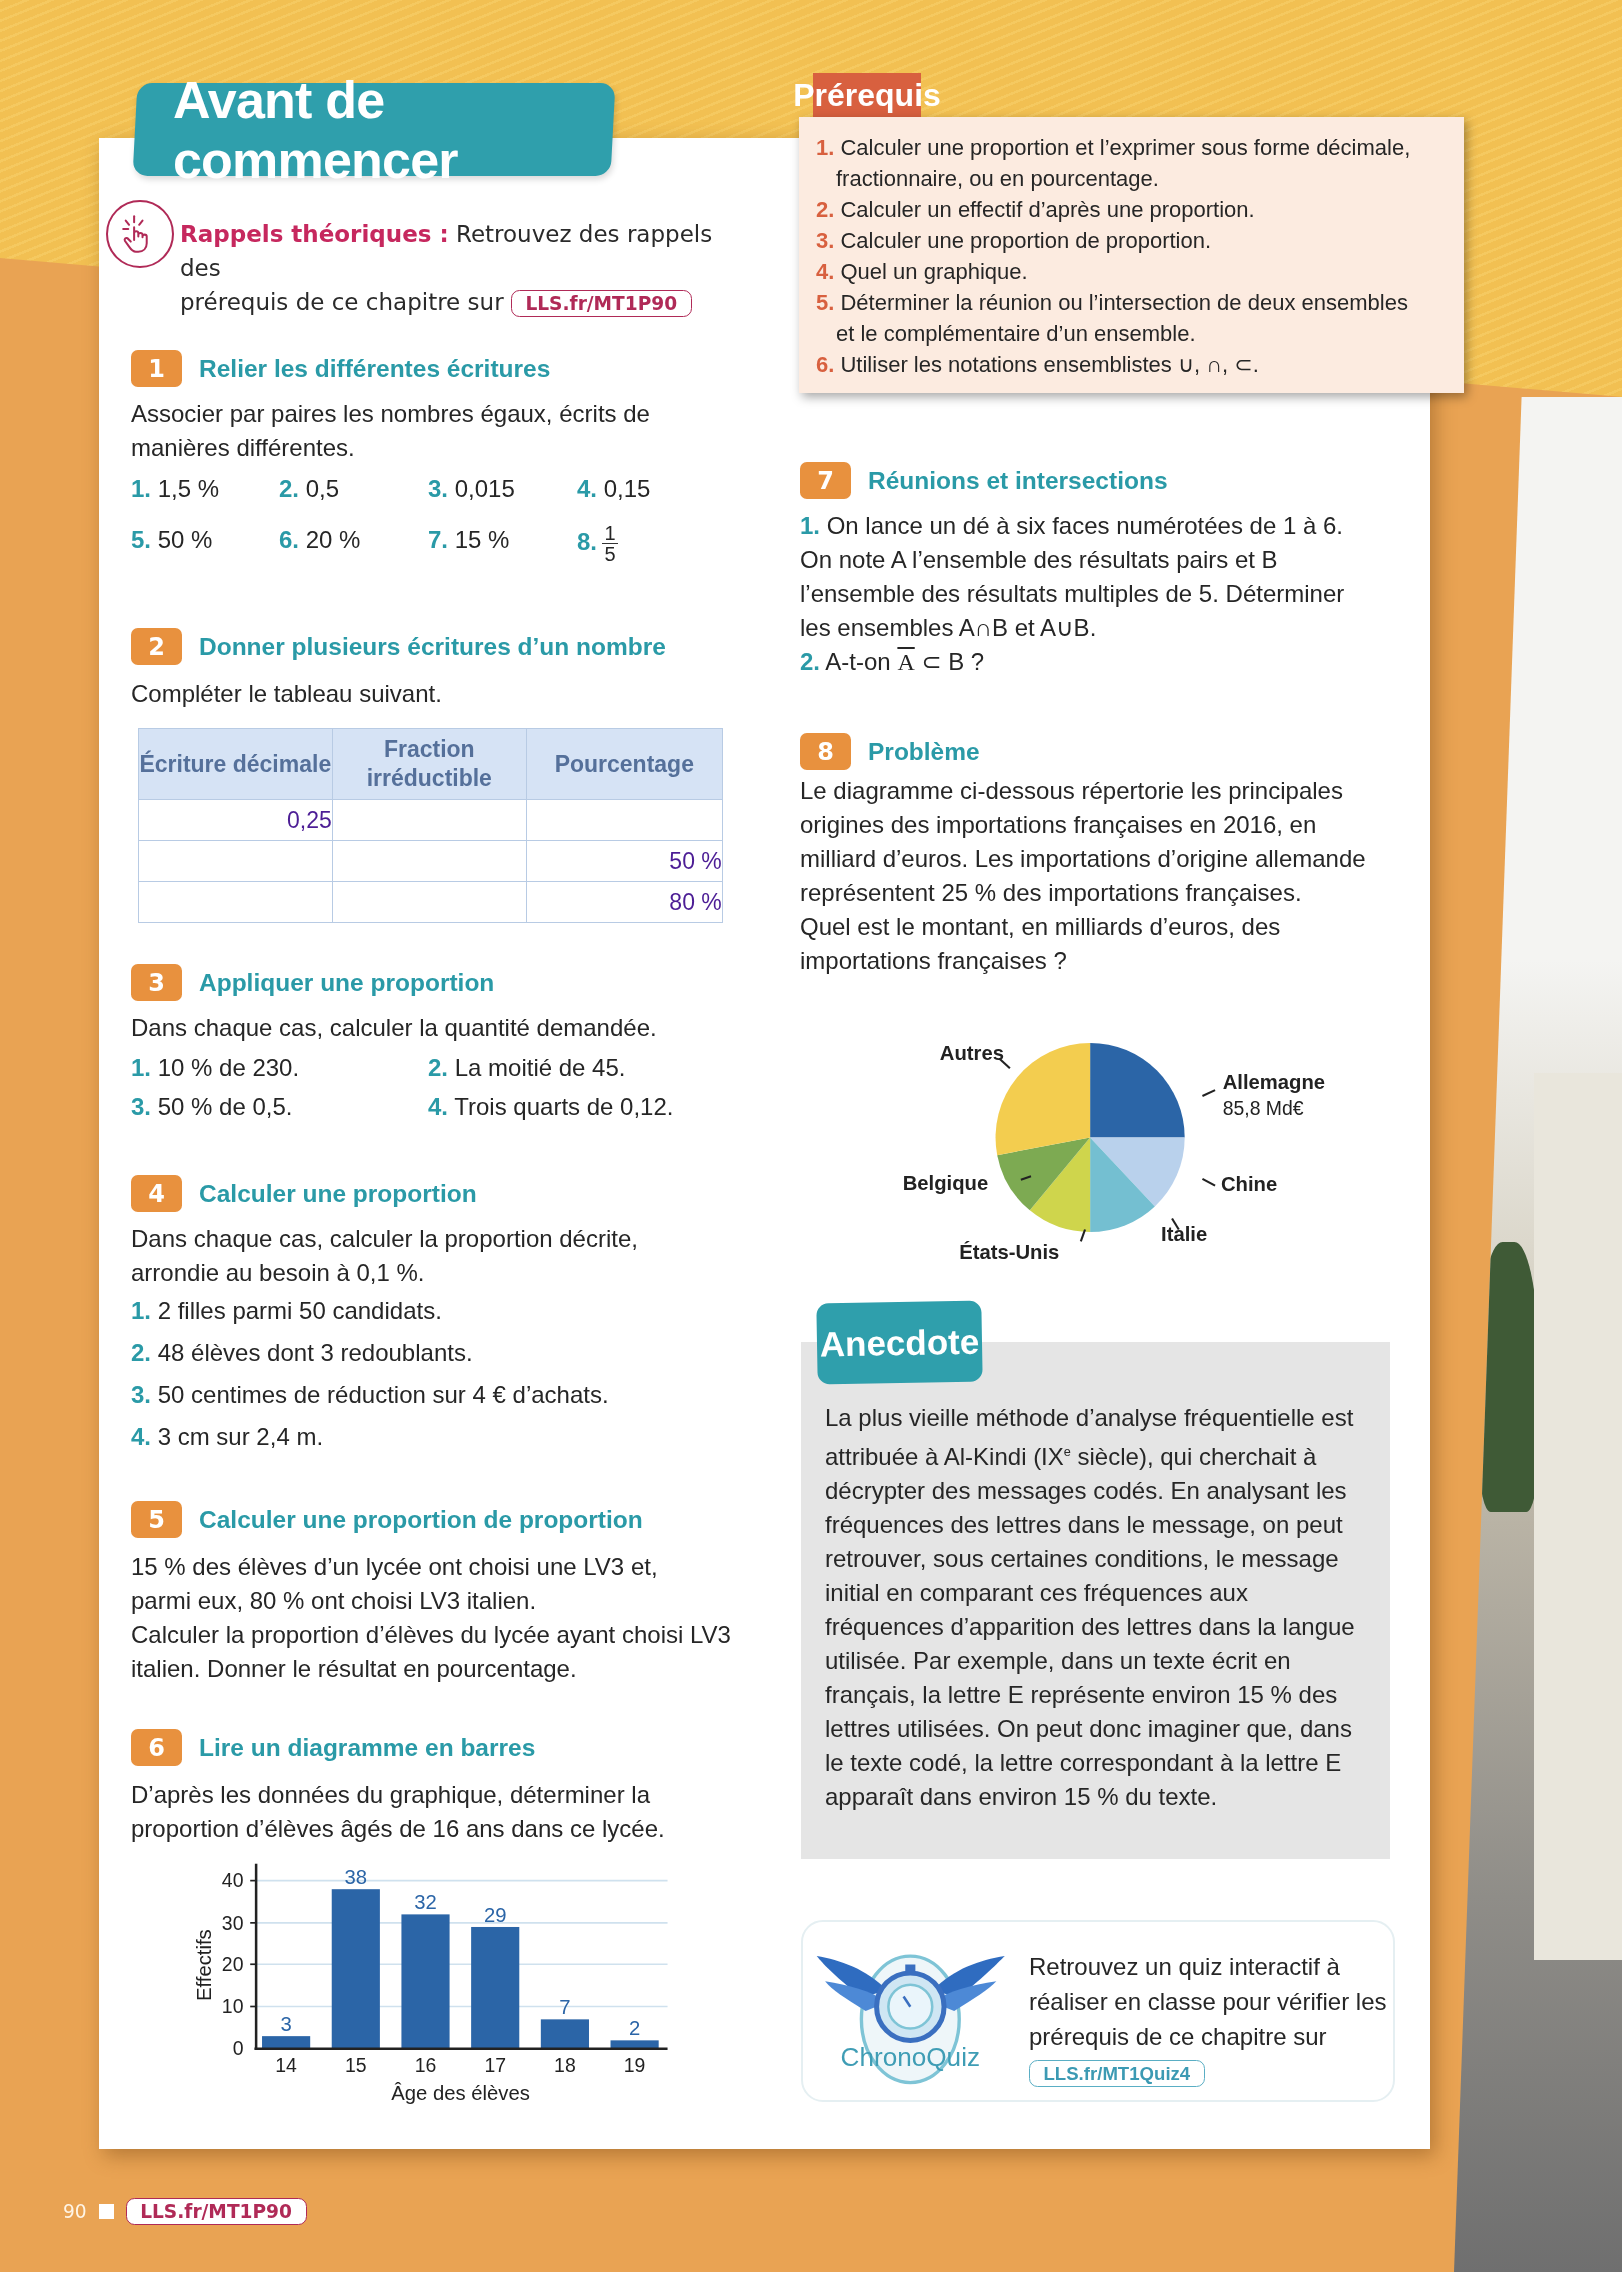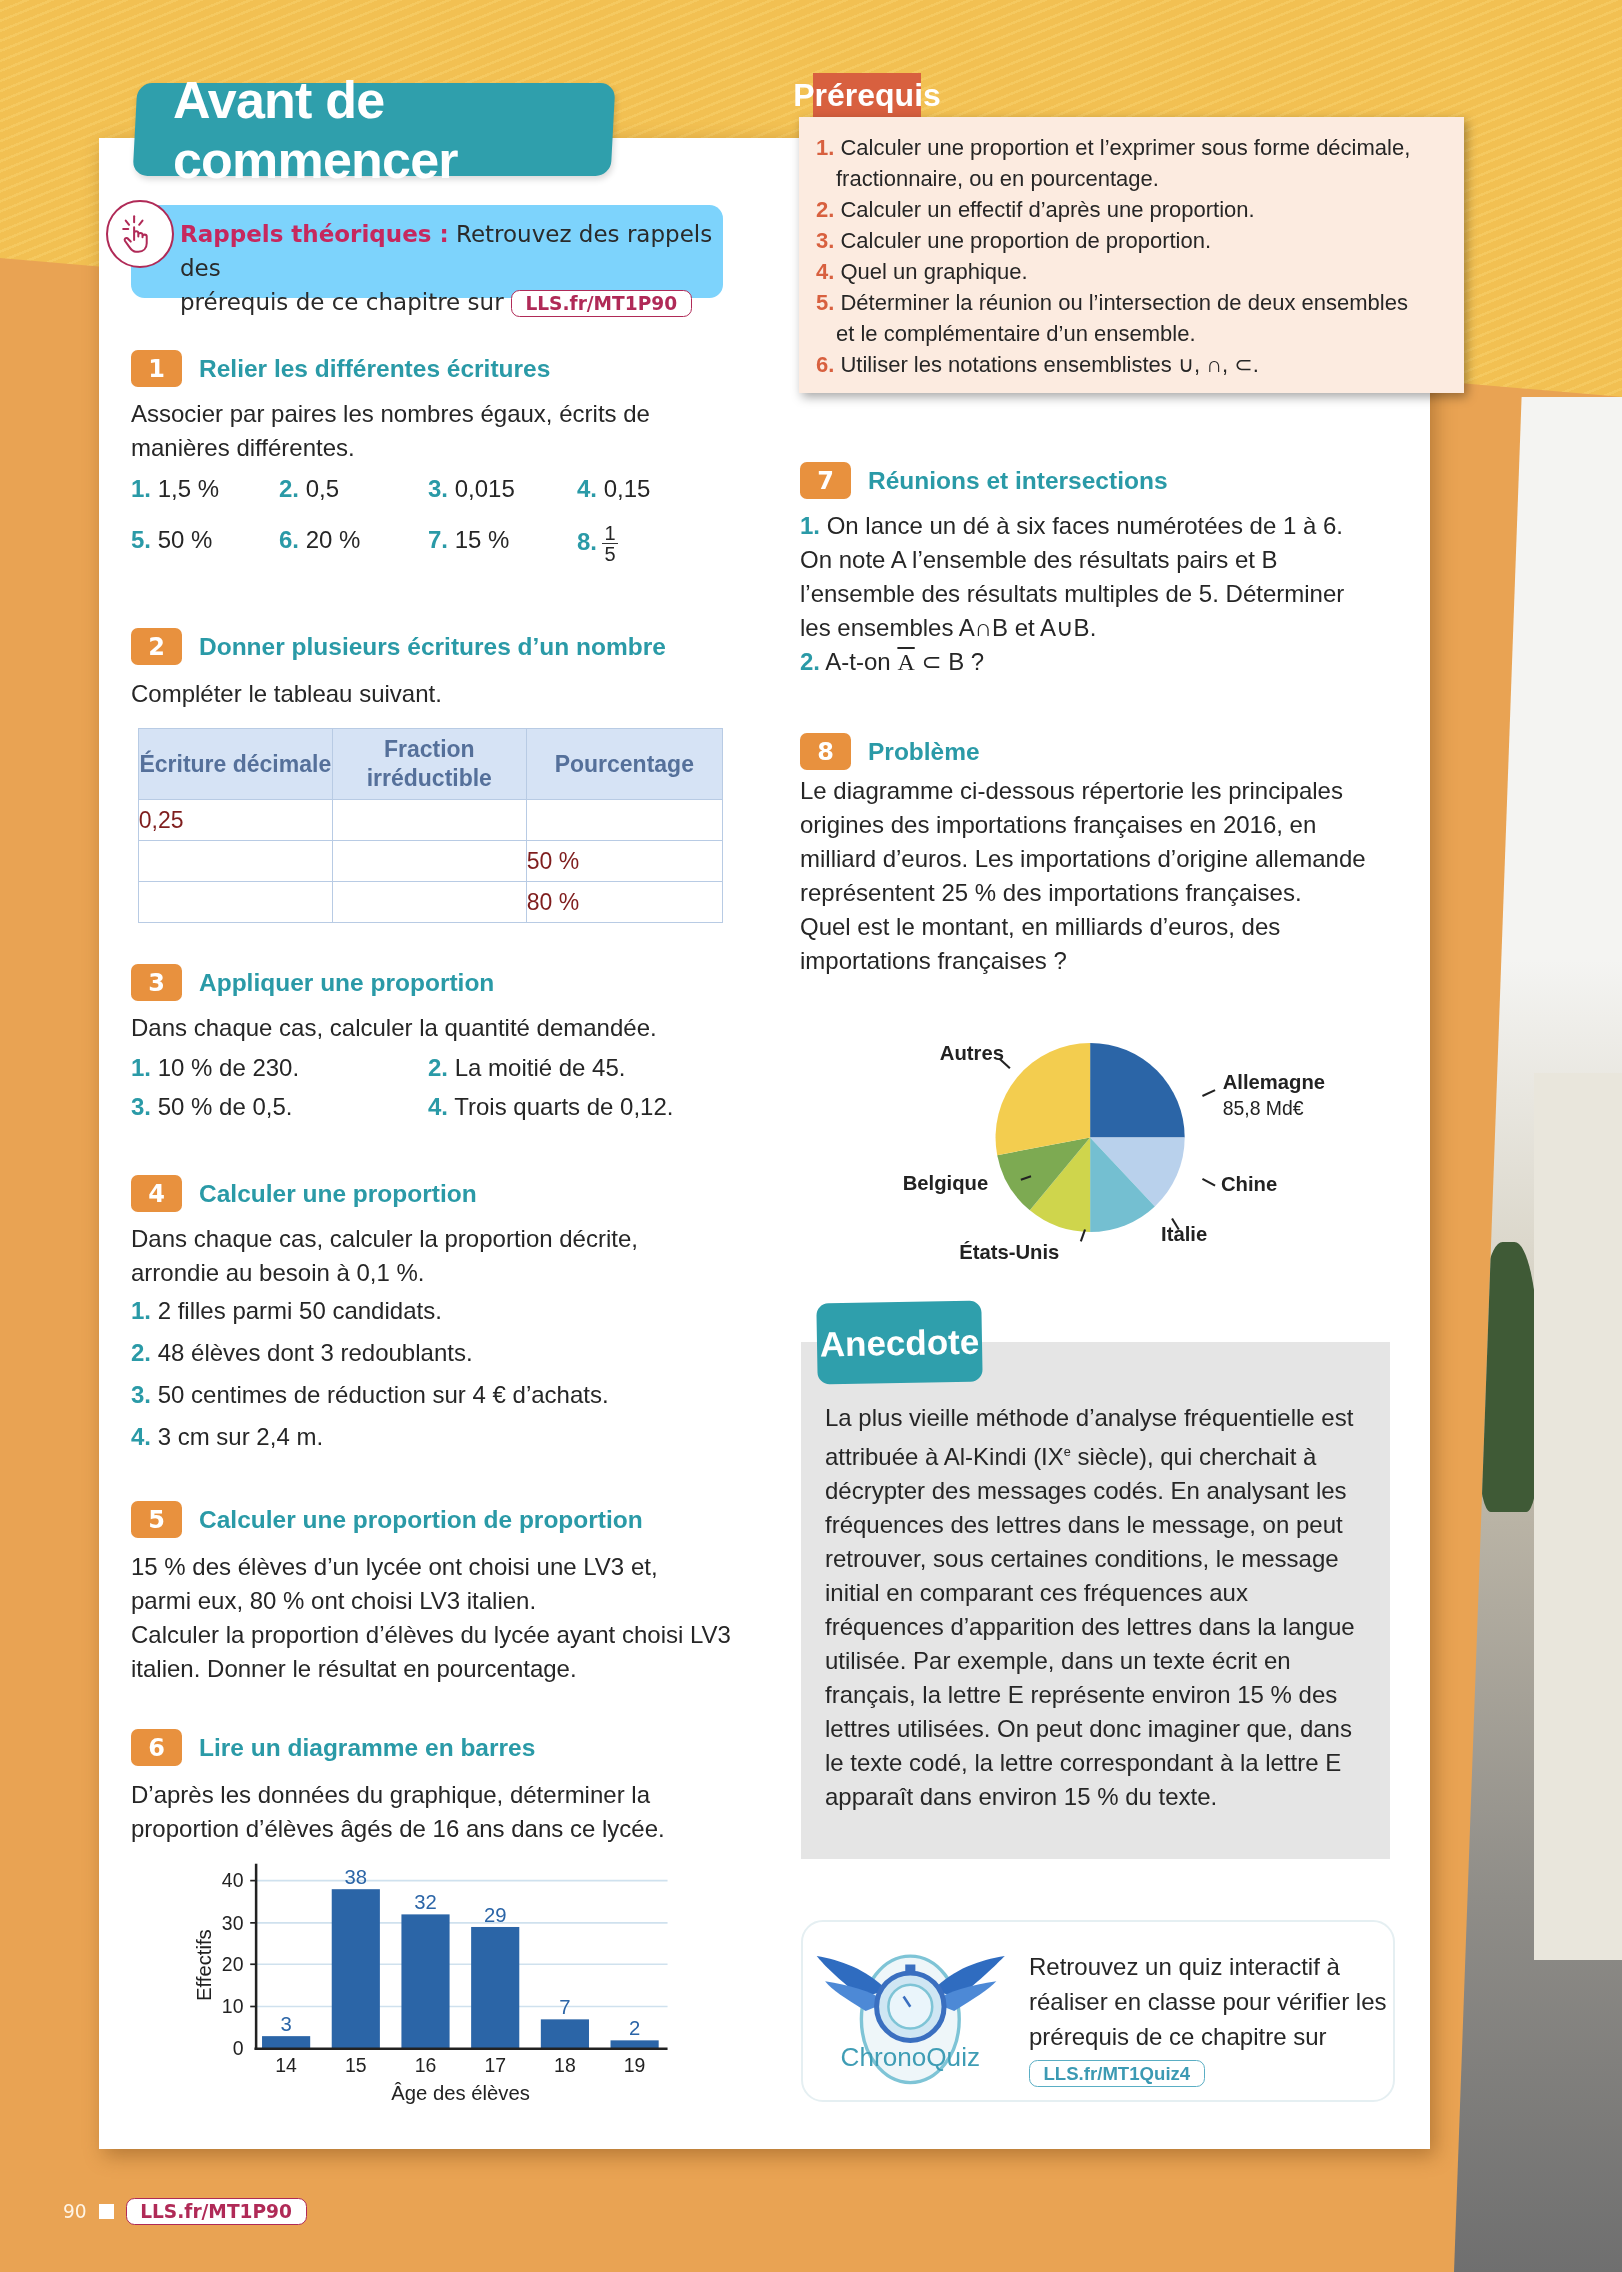--- a/index.html
+++ b/index.html
@@ -30,21 +30,21 @@
   .title-tab {
     position: absolute; left: 135px; top: 83px; width: 478px; height: 93px;
     background: #2f9fac; border-radius: 15px;
     transform: skewX(-3deg);
     display: flex; align-items: center; padding-left: 38px;
     box-shadow: 1.7px 3.4px 6.8px rgba(0,0,0,0.15);
   }
   .title-tab span { transform: skewX(3deg); color: #fff; font-family: "Liberation Sans Narrow","Liberation Sans", sans-serif; font-weight: bold; font-size: 52px; letter-spacing: -0.8px; }
   .rappels {
     position: absolute; left: 131px; top: 205px; width: 592px; height: 93px;
-    background: #7dd3fc; border-radius: 13.5px;
+    background: #ffffff; border-radius: 13.5px;
     padding: 12px 0 0 49px; font-size: 23px; line-height: 34px; color: #2a2a2a;
   }
   .rappels .hand {
     position: absolute; left: -25px; top: -5px; width: 68px; height: 68px;
     border-radius: 50%; border: 2.5px solid #b02a57; background: #fff;
     display: flex; align-items: center; justify-content: center;
   }
   .rappels b { color: #c6285e; }
   .link-pill {
     display: inline-block; border: 1.7px solid #b02a57; border-radius: 8.5px;
@@ -60,21 +60,21 @@
   }
   .sec-title { color: #2a9aa7; font-weight: bold; font-size: 24.5px; font-family: "Liberation Sans", sans-serif; }
   .body { font-size: 24px; line-height: 34px; color: #262626; font-family: "Liberation Sans", sans-serif; }
   .lbl { color: #2a9aa7; font-weight: bold; }
   .grid4 { display: grid; grid-template-columns: 148px 149px 149px 127px; }
   .grid2 { display: grid; grid-template-columns: 297px 304px; }
   .frac { display: inline-flex; flex-direction: column; align-items: center; vertical-align: middle; font-size: 20px; line-height: 20px; margin-left: 5px; }
   .frac .n { border-bottom: 1.7px solid #333; padding: 0 2.5px; }
   table.t { border-collapse: collapse; width: 585px; font-family: "Liberation Sans", sans-serif; font-size: 23px; }
   table.t th { background: #d6e3f5; color: #55709a; font-weight: bold; height: 71px; border: 1.7px solid #b8cbe4; line-height: 29px; }
-  table.t td { height: 41px; border: 1.7px solid #b8cbe4; text-align: left; color: #7f1d1d; }
+  table.t td { height: 41px; border: 1.7px solid #b8cbe4; text-align: right; color: #4c1d95; }
   .prereq-tag {
     position: absolute; left: 813px; top: 73px; width: 108px; height: 44px; background: #d8603f;
     color: #fff; font-weight: bold; font-size: 32px; display: flex; align-items: center; justify-content: center;
     font-family: "Liberation Sans", sans-serif;
   }
   .prereq-box {
     position: absolute; left: 799px; top: 117px; width: 665px; height: 276px;
     background: #fcebe0; box-shadow: 2.5px 4.2px 10px rgba(0,0,0,0.35);
     padding: 15px 17px 0 17px; font-size: 22px; line-height: 31px; color: #262626;
     font-family: "Liberation Sans", sans-serif;

